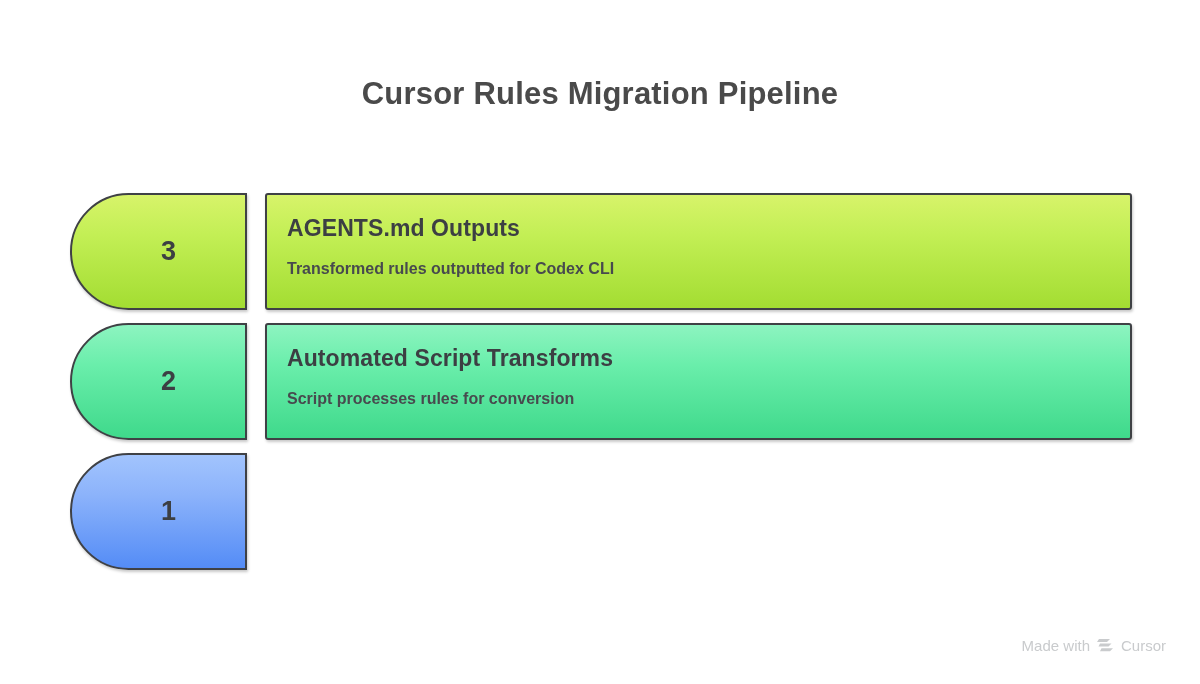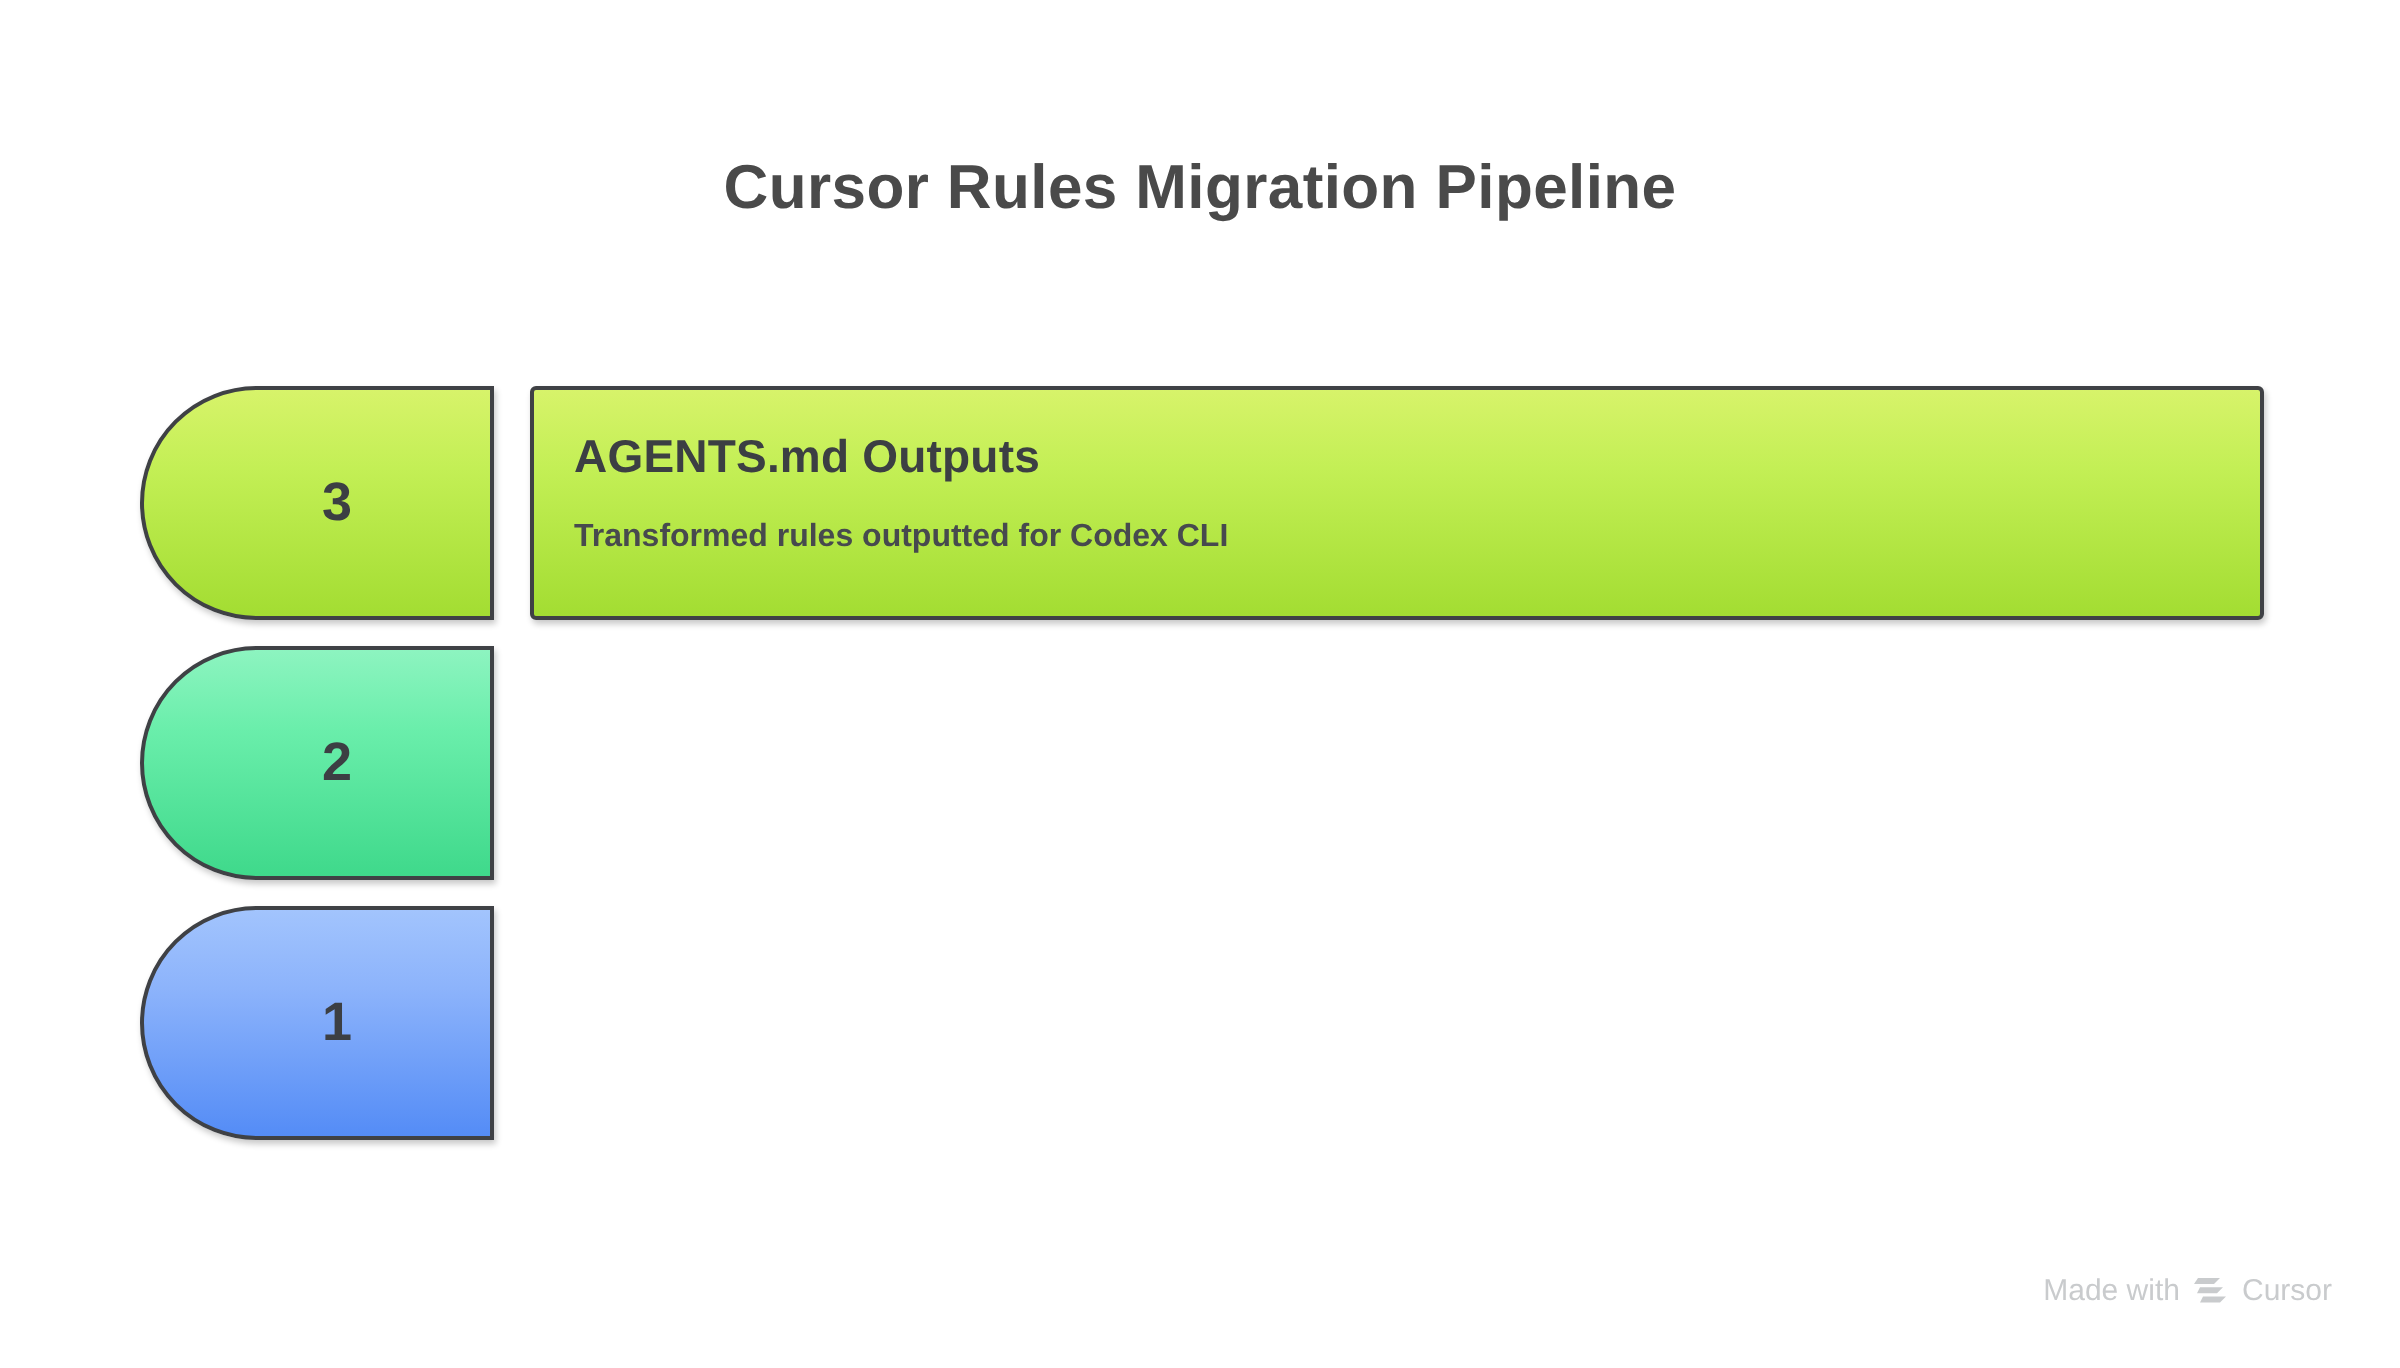--- a/index.html
+++ b/index.html
@@ -147,20 +147,24 @@
       <div class="step-body">
         <div class="step-title">AGENTS.md Outputs</div>
         <div class="step-desc">Transformed rules outputted for Codex CLI</div>
       </div>
     </div>
 
     <div class="step-row row-mint">
       <div class="step-badge">
         <span class="step-number">2</span>
       </div>
+      <div class="step-body">
+        <div class="step-title">Automated Script Transforms</div>
+        <div class="step-desc">Script processes rules for conversion</div>
+      </div>
     </div>
 
     <div class="step-row row-blue">
       <div class="step-badge">
         <span class="step-number">1</span>
       </div>
     </div>
 
   </div>
 

